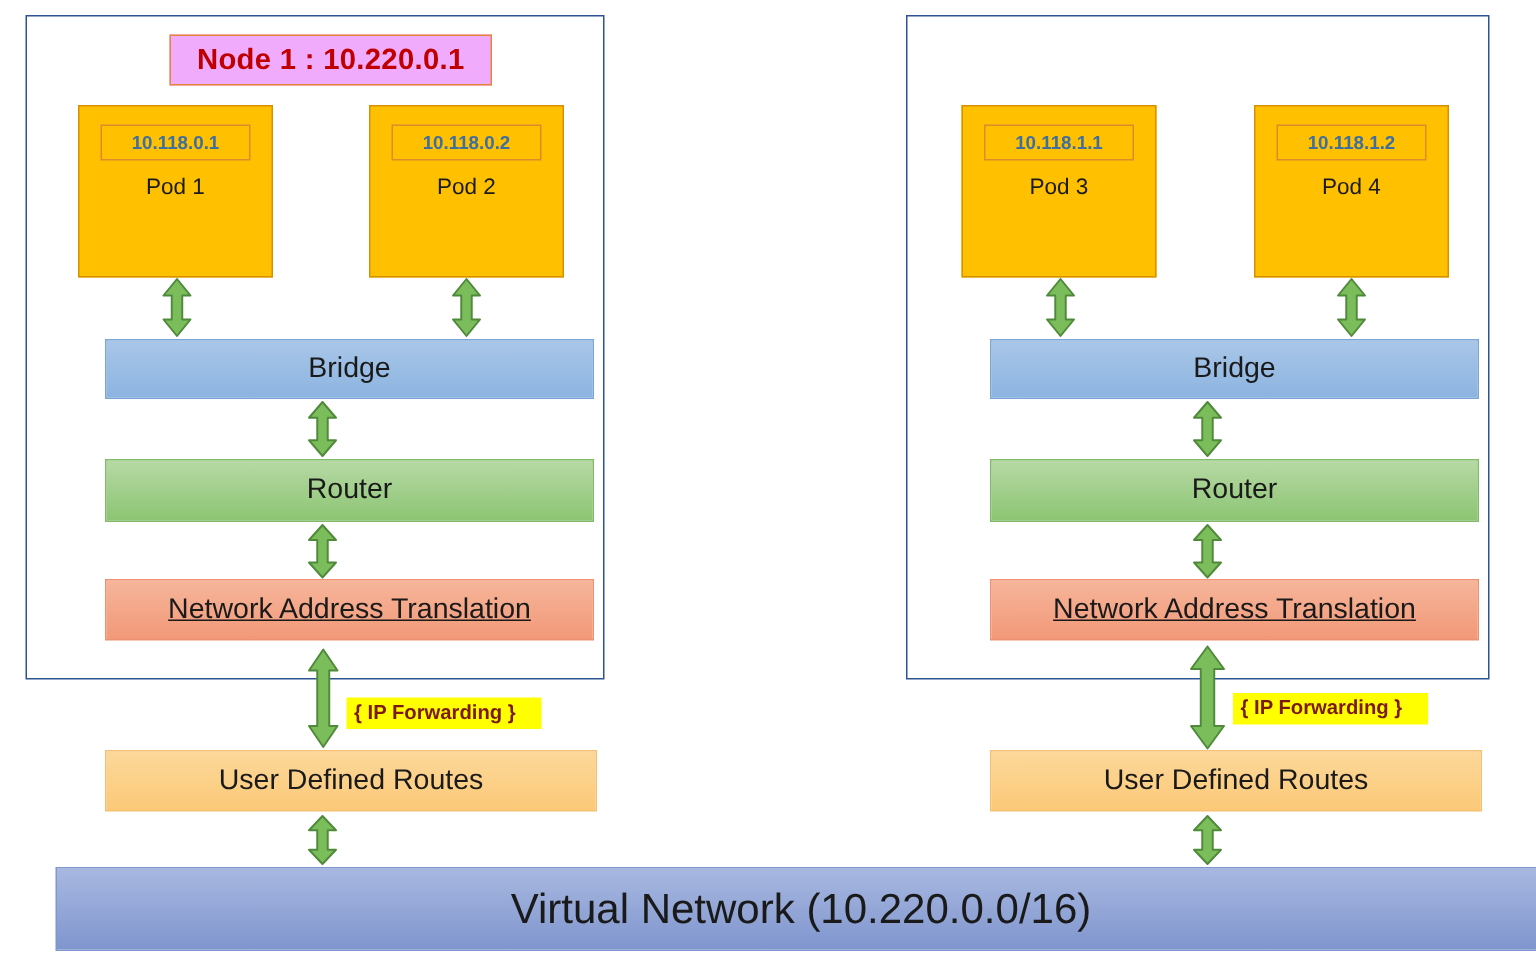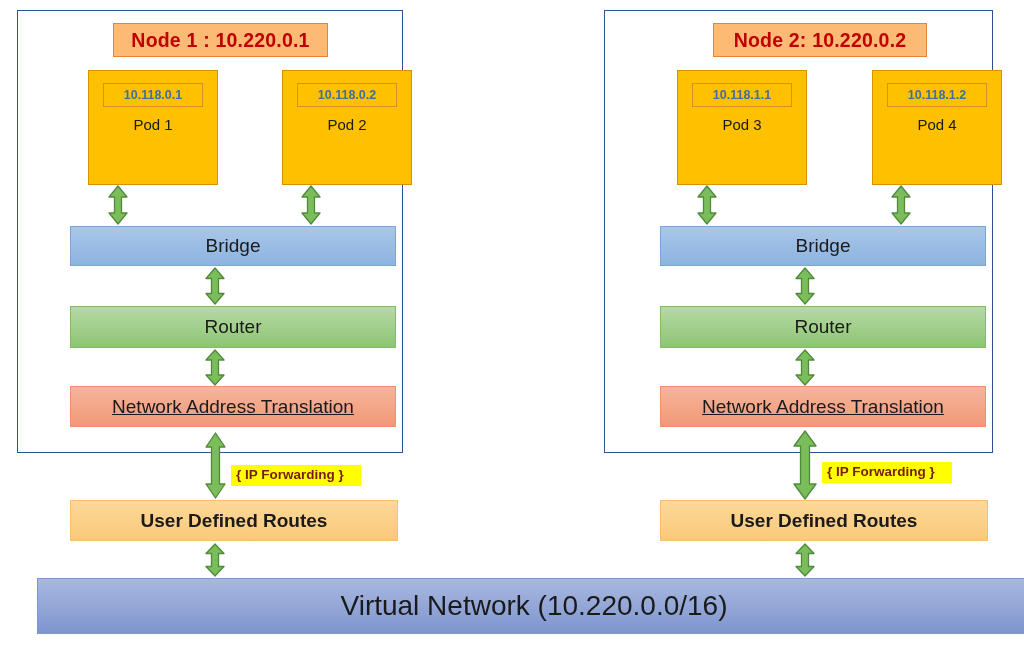--- a/index.html
+++ b/index.html
@@ -27,42 +27,41 @@
     background: #ffffff;
   }
   #node1-box { left: 17px;  top: 10px; width: 386px; height: 443px; }
   #node2-box { left: 604px; top: 10px; width: 389px; height: 443px; }
 
   
   .node-title {
     position: absolute;
     box-sizing: border-box;
     border: 1.3px solid #e8833a;
-    background: #fdba74;
+    background: #f0abfc;
     color: #c00000;
     font-weight: bold;
     font-size: 19.5px;
     display: flex;
     align-items: center;
     justify-content: center;
     letter-spacing: 0.2px;
     white-space: nowrap;
   }
   #node1-title { left: 113px; top: 23px; width: 215px; height: 34px; }
   #node2-title { left: 713px; top: 23px; width: 214px; height: 34px; }
 
   
   .pod {
     position: absolute;
     box-sizing: border-box;
     background: #ffc000;
     border: 1.6px solid #d79100;
     width: 130px;
     height: 115px;
-    margin-left: 36px;
   }
   .pod-ip {
     position: absolute;
     left: 14px;
     top: 12px;
     right: 14px;
     height: 24px;
     box-sizing: border-box;
     border: 1.2px solid #e08a2e;
     color: #3f6f9f;
@@ -112,21 +111,20 @@
     border: 1px solid #82bb68;
   }
   .bar-nat {
     background: linear-gradient(to bottom, #f6b59a 0%, #f29878 100%);
     border: 1px solid #ef9070;
     text-decoration: underline;
   }
   .bar-udr {
     background: linear-gradient(to bottom, #fcd89a 0%, #fbc978 100%);
     border: 1px solid #f7c070;
-    font-weight: bold;
   }
   .bar-vnet {
     background: linear-gradient(to bottom, #a8b8e0 0%, #7f95ce 100%);
     border: 1px solid #8096ce;
     font-size: 28px;
   }
 
   
   #bridge1 { left: 51px; top: 226px; width: 326px; height: 40px; }
   #router1 { left: 51px; top: 306px; width: 326px; height: 42px; }
@@ -221,21 +219,20 @@
   <div class="bar bar-udr" id="udr1">User Defined Routes</div>
 
   <div class="arrow" style="left:205px; top:543px; width:20px; height:34px;">
     <svg viewBox="0 0 20 34" preserveAspectRatio="none">
       <polygon points="10,1 19,10.5 13.5,10.5 13.5,23.5 19,23.5 10,33 1,23.5 6.5,23.5 6.5,10.5 1,10.5" fill="#7cbd5b" stroke="#4f8a3a" stroke-width="1.3" stroke-linejoin="round"></polygon>
     </svg>
   </div>
 
   <div class="node-box" id="node2-box"></div>
 
-  <div class="node-title" id="node2-title">Node 2: 10.220.0.2</div>
 
   <div class="pod" id="pod3">
     <div class="pod-ip">10.118.1.1</div>
     <div class="pod-name">Pod 3</div>
   </div>
 
   <div class="pod" id="pod4">
     <div class="pod-ip">10.118.1.2</div>
     <div class="pod-name">Pod 4</div>
   </div>

